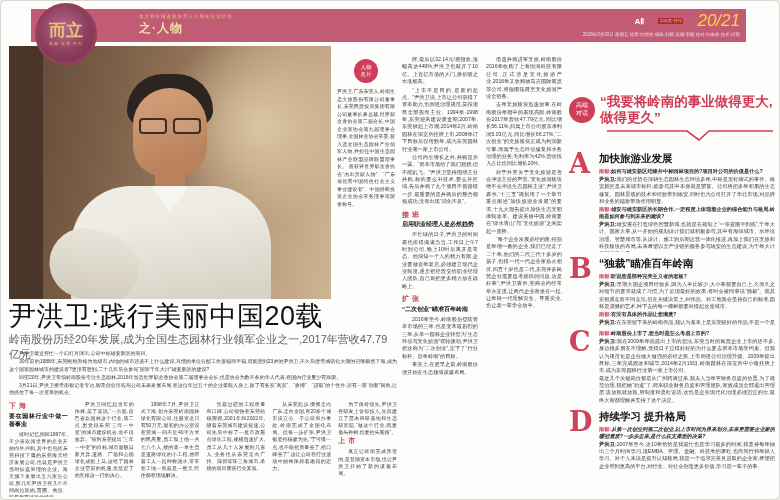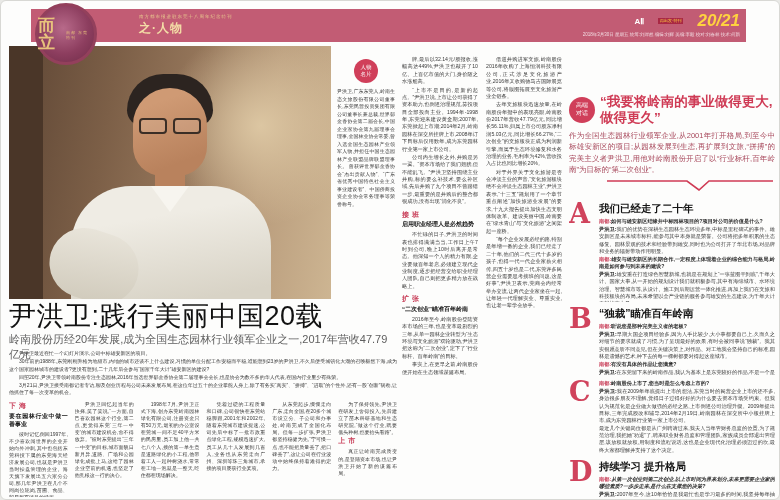--- a/index.html
+++ b/index.html
@@ -5,31 +5,31 @@
   * { margin:0; padding:0; box-sizing:border-box; }
   html,body { width:780px; height:500px; }
   body { background:#e9e9e6; font-family:"Liberation Sans", sans-serif; }
   .page { position:absolute; left:0; top:0; width:780px; height:500px;
           background:#fdfdfc; border:1px solid #d8d8d4; border-radius:6px; overflow:hidden; }
 
   
   .banner { position:absolute; left:30px; top:8px; width:715px; height:33px; background:#c25c74; }
   .logo { position:absolute; left:34px; top:2px; width:62px; height:62px; border-radius:50%;
           background:radial-gradient(circle at 45% 40%, #b86a8a 0%, #8d3e5f 55%, #6f2c48 100%);
-          border:3px solid #93405c; z-index:3; display:flex; flex-direction:row; align-items:center; justify-content:center; }
+          border:3px solid #93405c; z-index:3; display:flex; flex-direction:column; align-items:center; justify-content:center; }
   .logo-big { color:#e8c37c; font-family:"DejaVu Serif", serif; font-weight:bold; font-size:17px; line-height:1.0; }
   .logo-small { color:#e3b87a; font-size:4px; margin-top:2px; letter-spacing:1px; }
   .banner-left { position:absolute; left:108px; top:5px; color:#eecf96; }
   .banner-kicker { font-size:4.5px; letter-spacing:1px; color:#e8c88e; }
   .banner-series { font-size:12px; font-weight:bold; color:#f3dca6; margin-top:1px; letter-spacing:1px; }
   .banner-right { position:absolute; right:6px; top:2px; text-align:right; }
   .banner-pageline { display:flex; align-items:center; justify-content:flex-end; gap:14px; }
   .sec-code { color:#fff; font-size:8px; font-weight:bold; }
   .mini-badge { background:#a92844; color:#ffd23f; font-size:4px; padding:1px 2px; line-height:1; }
-  .page-no { color:#ffd23f; font-size:17px; font-weight:bold; font-style:italic; letter-spacing:0; }
+  .page-no { color:#ffd23f; font-size:17px; font-weight:normal; font-style:italic; letter-spacing:0; }
   .dateline { color:#f2dbe2; font-size:4.5px; margin-top:1px; }
 
   
   .photo { position:absolute; left:8px; top:45px; width:322px; height:253px; overflow:hidden;
            background:linear-gradient(100deg,#5d4534 0%,#7c5f47 30%,#97785c 55%,#b99c7c 75%,#cdb592 100%); }
   .photo .frame { position:absolute; left:0; top:0; width:34px; height:253px; background:#4a3628; }
   .photo .glow { position:absolute; right:-30px; top:-20px; width:200px; height:200px; border-radius:50%;
                  background:radial-gradient(circle,#dcc6a2 0%, rgba(220,198,162,0) 70%); }
   .photo .hair { position:absolute; left:118px; top:28px; width:86px; height:52px; border-radius:46px 46px 20px 20px; background:#2c2420; }
   .photo .face { position:absolute; left:124px; top:42px; width:74px; height:88px; border-radius:38px 38px 30px 30px;
@@ -198,30 +198,29 @@
   </div>
 
   <div class="right">
     <div class="quote-row">
       <div class="round-badge">
         <span>高端</span>
         <span>对话</span>
       </div>
       <div class="quote">“我要将岭南的事业做得更大,做得更久”</div>
     </div>
-    <div class="r-intro">作为全国生态园林行业领军企业,从2001年打开格局,到至今中标雄安新区的项目;从园林发展到生态,再扩展到文旅,“拼搏”的完美主义者尹洪卫,用他对岭南股份开启了以“行业标杆,百年岭南”为目标的“第二次创业”。</div>
     <svg class="divider" width="206" height="13" viewBox="0 0 206 13">
       <polyline points="38,3 118,3 130,12 140,3 204,3" fill="none" stroke="#cf3b55" stroke-width="1.6"></polyline>
     </svg>
 
     
     <div class="qa-section">
       <div class="big-letter">A</div>
       <div class="qa-body">
-        <div class="qa-head">我们已经走了二十年</div>
+        <div class="qa-head">加快旅游业发展</div>
         <div class="qa-text maxA">
           <p><span class="qlabel">南都:</span><span class="q-line">如何与雄安新区结缘并中标园林项目的?项目对公司的价值是什么?</span></p>
           <p><span class="alabel">尹洪卫:</span><span>我们的优势在深耕生态园林生态环境多年,中标是里程碑式的事件。雄安新区是未来城市标杆,能参与其中本身就是荣誉。公司将把多年积累的生态修复、园林景观的技术和经验带到雄安,同时也为公司打开了华北市场,对品牌和业务的辐射带动作用明显。</span></p>
           <p><span class="qlabel">南都:</span><span class="q-line">雄安与雄安新区的长期合作,一定程度上体现着企业的综合能力与格局,岭南是如何参与到未来的建设?</span></p>
           <p><span class="alabel">尹洪卫:</span><span>雄安重在打造绿色智慧新城,也就是在规划上“一张蓝图干到底”,千年大计、国家大事,从一开始的规划设计我们就积极参与,其中有海绵城市、水环境治理、智慧城市等,从设计、施工到后期运营一体化推进,再加上我们在文旅和科技板块的布局,未来希望以全产业链的服务参与雄安的生态建设,为千年大计贡献岭南力量。</span></p>
 
         </div>
       </div>
     </div>
 

